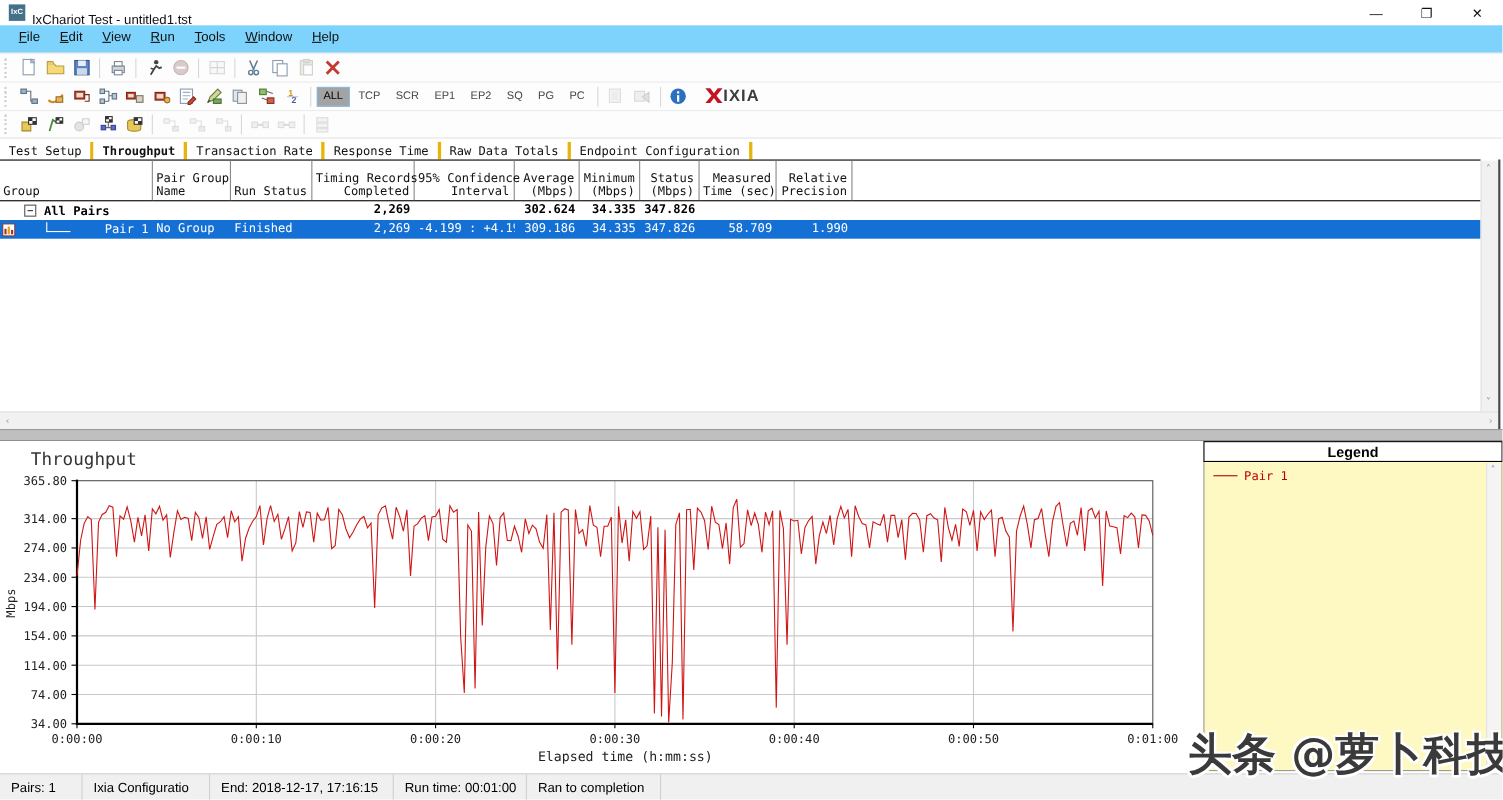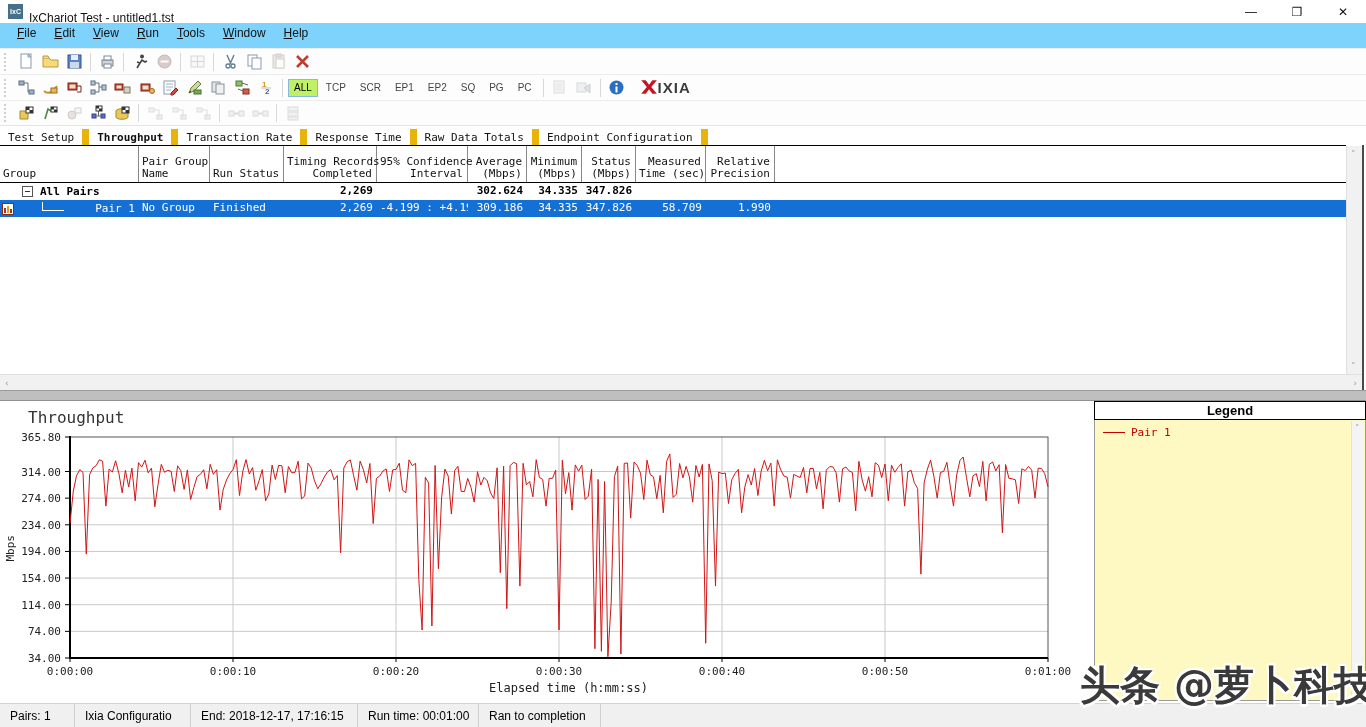--- a/index.html
+++ b/index.html
@@ -24,28 +24,28 @@
   
   .toolbar { left:0; width:1366px; height:26px; background:#fdfdfd; display:flex; align-items:center; border-top:1px solid #ececec; }
   #tb1 { top:48px; } #tb2 { top:74px; } #tb3 { top:100px; border-bottom:1px solid #e4e4e4; }
   .grip { width:5px; height:18px; margin:0 6px 0 3px;
     background:repeating-linear-gradient(#cfcfcf 0 2px, transparent 2px 4px); background-size:2px 100%; background-repeat:no-repeat; background-position:1px 0; }
   .tbtn { width:24px; height:22px; display:flex; align-items:center; justify-content:center; }
   .tbtn svg { width:17px; height:17px; }
   .tbtn.disabled { opacity:.38; filter:grayscale(.7); }
   .tsep { width:1px; height:18px; background:#d8d8d8; margin:0 4px; }
   .filterbtn { height:18px; padding:2px 5px; font-size:10px; color:#444; margin:0 1px; border:1px solid transparent; }
-  .filterbtn.active { background:#bef264; border:1px solid #89b8e0; color:#000; }
+  .filterbtn.active { background:#a3a3a3; border:1px solid #89b8e0; color:#000; }
   #brand { display:flex; align-items:center; margin-left:10px; }
   #brand-text { font-size:15px; font-weight:bold; color:#3c3c3c; letter-spacing:1px; }
 
   
   #tabbar { top:127px; left:0; width:1366px; height:18px; display:flex; align-items:flex-end;
     font-family:"DejaVu Sans Mono", monospace; font-size:11px; background:#fff; }
-  .tab { padding:2px 8px 1px 8px; border-right:7px solid #eab308; color:#111; white-space:nowrap; }
+  .tab { padding:2px 8px 1px 8px; border-right:3px solid #eab308; color:#111; white-space:nowrap; }
   .tab.active { font-weight:bold; background:#fff; }
 
   
   #tablewrap { top:145px; left:0; width:1346px; height:229px; background:#fff; border-top:1px solid #000; }
   #thead { display:flex; height:37px; border-bottom:1px solid #000; font-family:"DejaVu Sans Mono", monospace; font-size:11px; color:#111; }
   .hcell { display:flex; flex-direction:column; justify-content:flex-end; padding:2px 4px 2px 3px; border-right:1px solid #888; line-height:12px; white-space:pre; }
   .hcell.r { text-align:right; }
   .trow { display:flex; height:17px; align-items:center; font-family:"DejaVu Sans Mono", monospace; font-size:11px; }
   .trow.summary { font-weight:bold; color:#000; }
   .trow.selected { background:#1570d5; color:#fff; }

